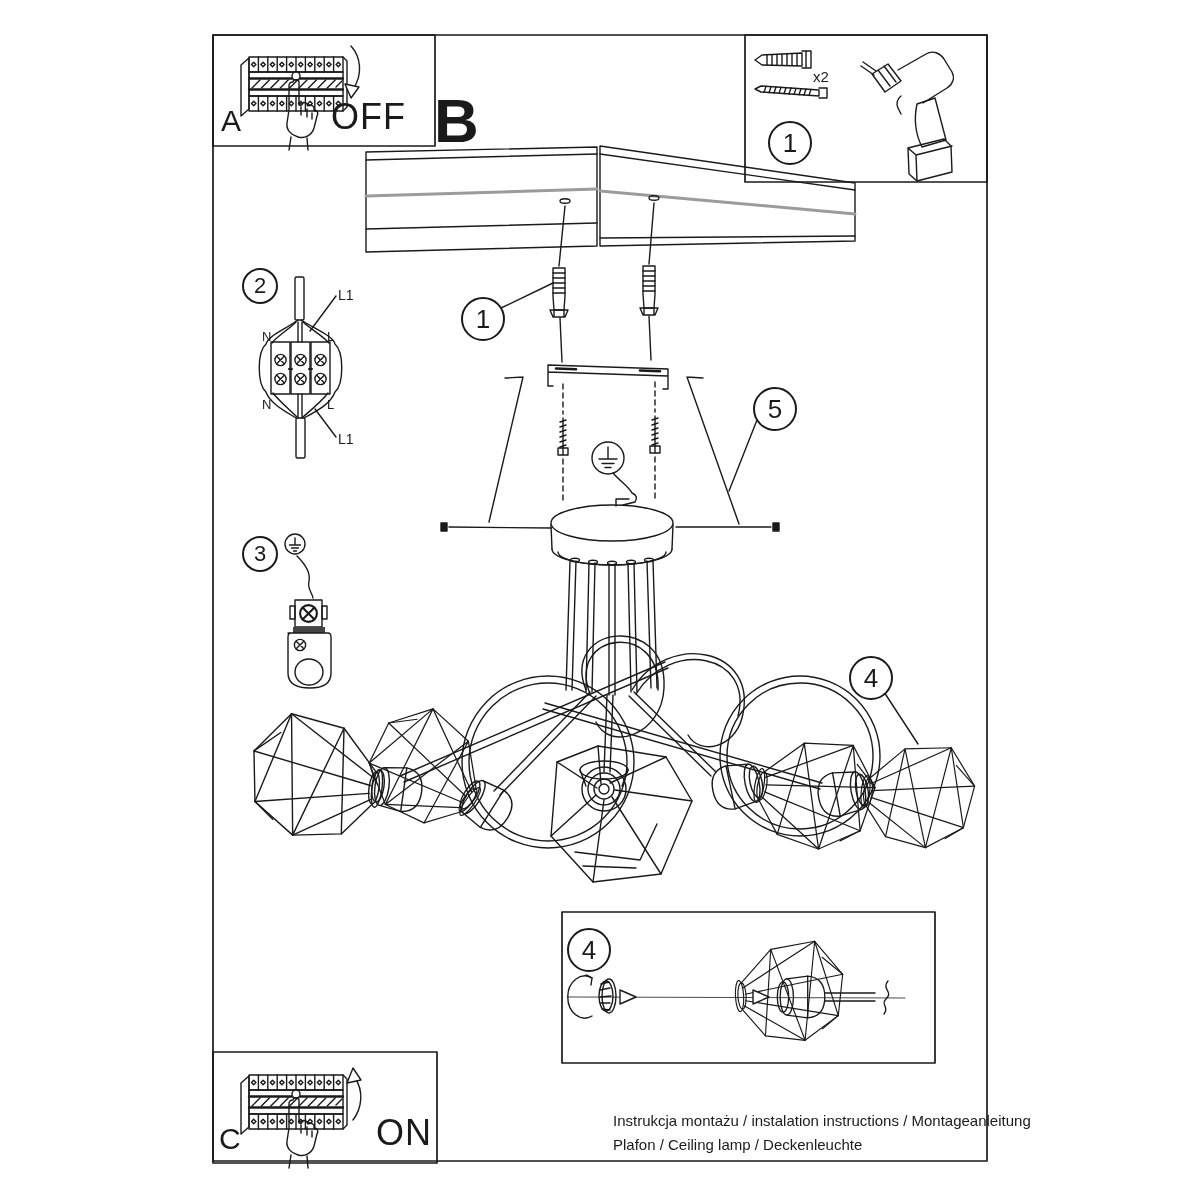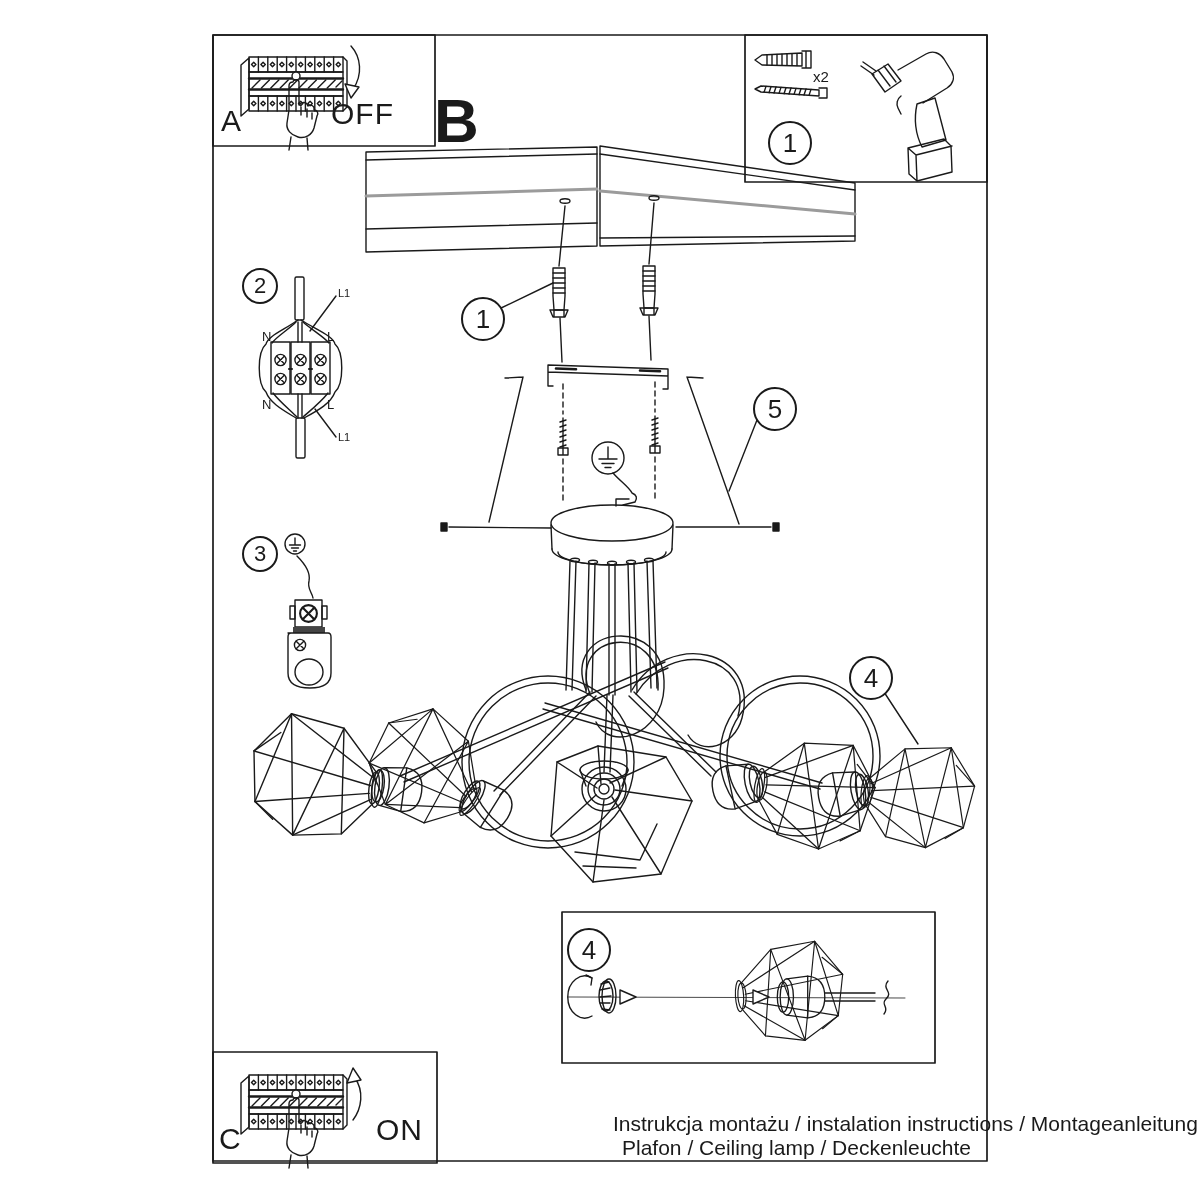--- a/index.html
+++ b/index.html
@@ -2,29 +2,29 @@
 <html><head>
 <meta charset="utf-8">
 <style>
   html,body{margin:0;padding:0;background:#fff;}
   .page{position:relative;width:1200px;height:1200px;background:#fff;
         font-family:"Liberation Sans", sans-serif;color:#1a1a1a;overflow:hidden;}
   svg{position:absolute;left:0;top:0;}
   .lbl{position:absolute;line-height:1;white-space:pre;}
   .letter{font-size:30px;font-weight:400;}
   .big-letter{font-size:62px;font-weight:700;}
-  .switch-word{font-size:30px;font-weight:400;letter-spacing:1px;}
+  .switch-word{font-size:36px;font-weight:400;letter-spacing:1px;}
   .qty{font-size:15px;margin-left:24px;}
   .wire-lbl{font-size:13px;}
-  .l1-lbl{font-size:11px;}
+  .l1-lbl{font-size:14px;}
   .num-circle{position:absolute;width:40px;height:40px;border:2px solid #1a1a1a;
       border-radius:50%;background:#fff;display:flex;align-items:center;justify-content:center;
       font-size:26px;}
   .num-circle.small{width:32px;height:32px;font-size:22px;}
-  .footer-line{position:absolute;font-size:21px;color:#1a1a1a;}
+  .footer-line{position:absolute;font-size:15px;color:#1a1a1a;}
 </style>
 </head>
 <body>
 
 <div class="page">
 
 <svg width="1200" height="1200" viewBox="0 0 1200 1200">
   <defs>
 
     <g id="breaker">
@@ -283,15 +283,15 @@
 
 <div class="num-circle" style="left:768px;top:121px;">1</div>
 <div class="num-circle" style="left:461px;top:297px;">1</div>
 <div class="num-circle small" style="left:242px;top:268px;">2</div>
 <div class="num-circle small" style="left:242px;top:536px;">3</div>
 <div class="num-circle" style="left:753px;top:387px;">5</div>
 <div class="num-circle" style="left:849px;top:656px;">4</div>
 <div class="num-circle" style="left:567px;top:928px;">4</div>
 
 <div class="footer-line" style="left:613px;top:1112px;">Instrukcja montażu / instalation instructions / Montageanleitung</div>
-<div class="footer-line" style="left:613px;top:1136px;margin-left:9px;">Plafon / Ceiling lamp / Deckenleuchte</div>
+<div class="footer-line" style="left:613px;top:1136px;">Plafon / Ceiling lamp / Deckenleuchte</div>
 
 </div>
 
 </body></html>

